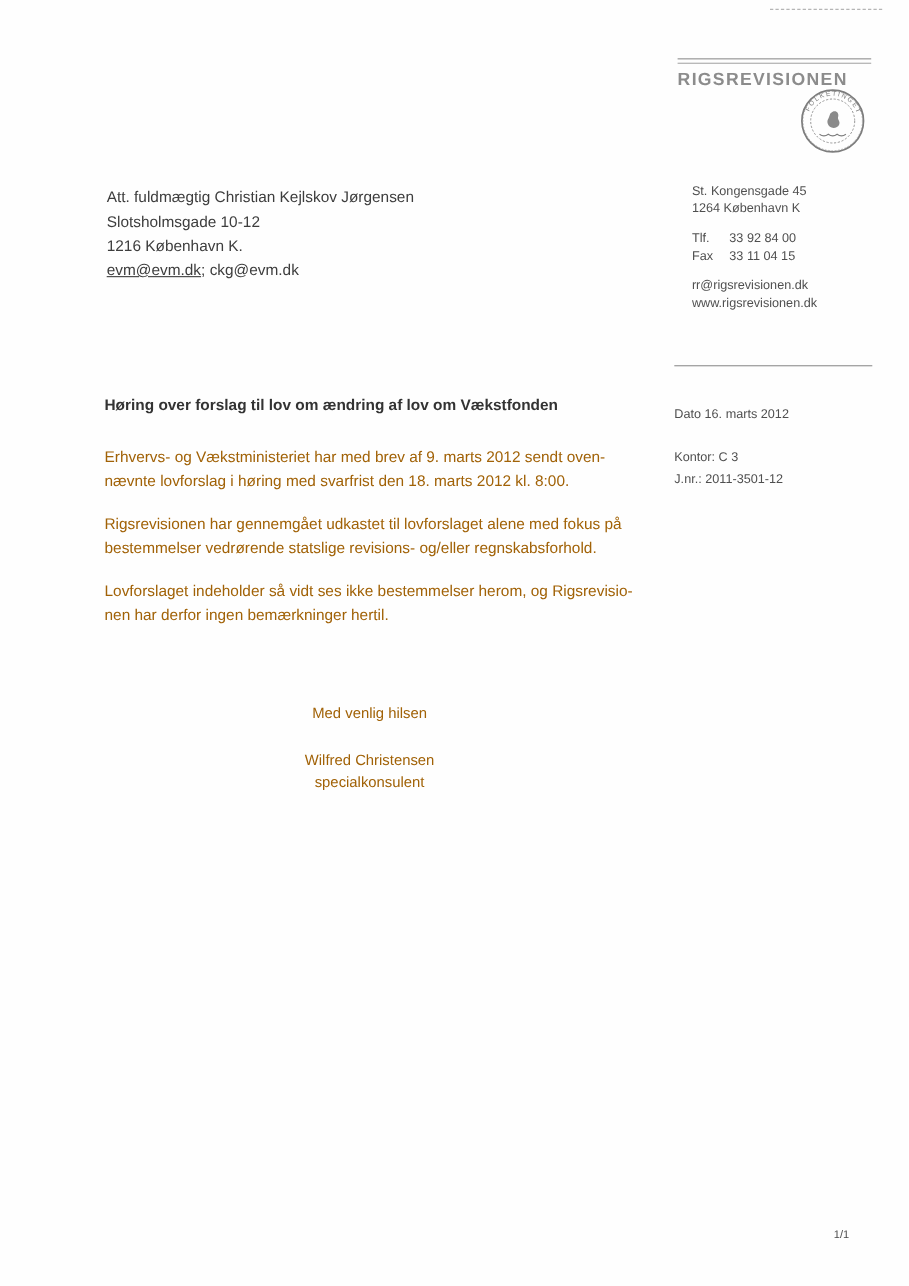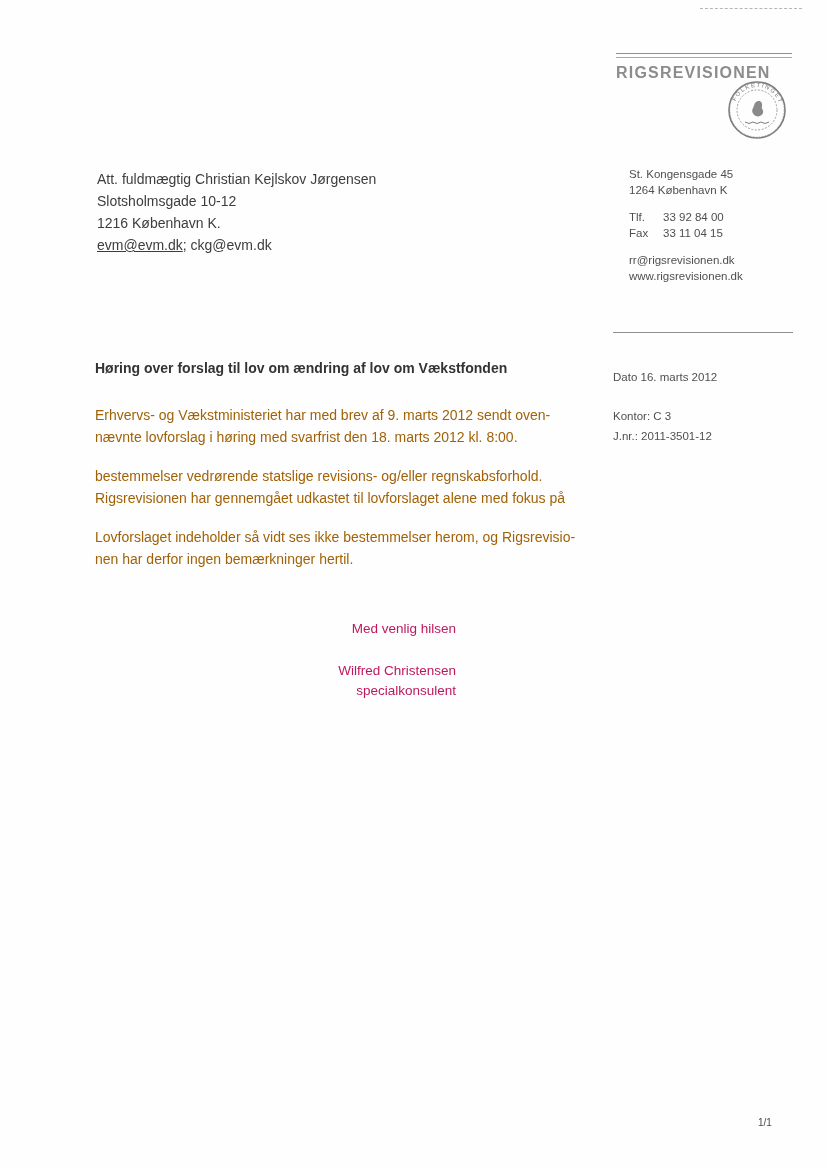--- a/index.html
+++ b/index.html
@@ -109,27 +109,27 @@
     font-size: 14px;
     line-height: 22px;
     color: #a16207;
   }
   .para-1 { top: 404px; }
   .para-2 { top: 465px; }
   .para-3 { top: 526px; }
   
   .closing {
     position: absolute;
-    top: 619px;
+    top: 639px;
     left: 216px;
     width: 240px;
-    text-align: right;
+    text-align: center;
     font-size: 13.5px;
     line-height: 20px;
-    color: #be185d;
+    color: #a16207;
   }
   .closing .closing-name { margin-top: 22px; }
   
   .page-number {
     position: absolute;
     top: 1117px;
     left: 758px;
     font-size: 10px;
     color: #4a4a4a;
   }
@@ -188,22 +188,22 @@
     <div class="meta-journal">J.nr.: 2011-3501-12</div>
   </div>
 
   <div class="subject">Høring over forslag til lov om ændring af lov om Vækstfonden</div>
 
   <div class="para para-1">
     <div>Erhvervs- og Vækstministeriet har med brev af 9. marts 2012 sendt oven-</div>
     <div>nævnte lovforslag i høring med svarfrist den 18. marts 2012 kl. 8:00.</div>
   </div>
   <div class="para para-2">
+    <div>Rigsrevisionen har gennemgået udkastet til lovforslaget alene med fokus på</div>
     <div>bestemmelser vedrørende statslige revisions- og/eller regnskabsforhold.</div>
-    <div>Rigsrevisionen har gennemgået udkastet til lovforslaget alene med fokus på</div>
   </div>
   <div class="para para-3">
     <div>Lovforslaget indeholder så vidt ses ikke bestemmelser herom, og Rigsrevisio-</div>
     <div>nen har derfor ingen bemærkninger hertil.</div>
   </div>
 
   <div class="closing">
     <div class="closing-salutation">Med venlig hilsen</div>
     <div class="closing-name">Wilfred Christensen</div>
     <div class="closing-title">specialkonsulent</div>

